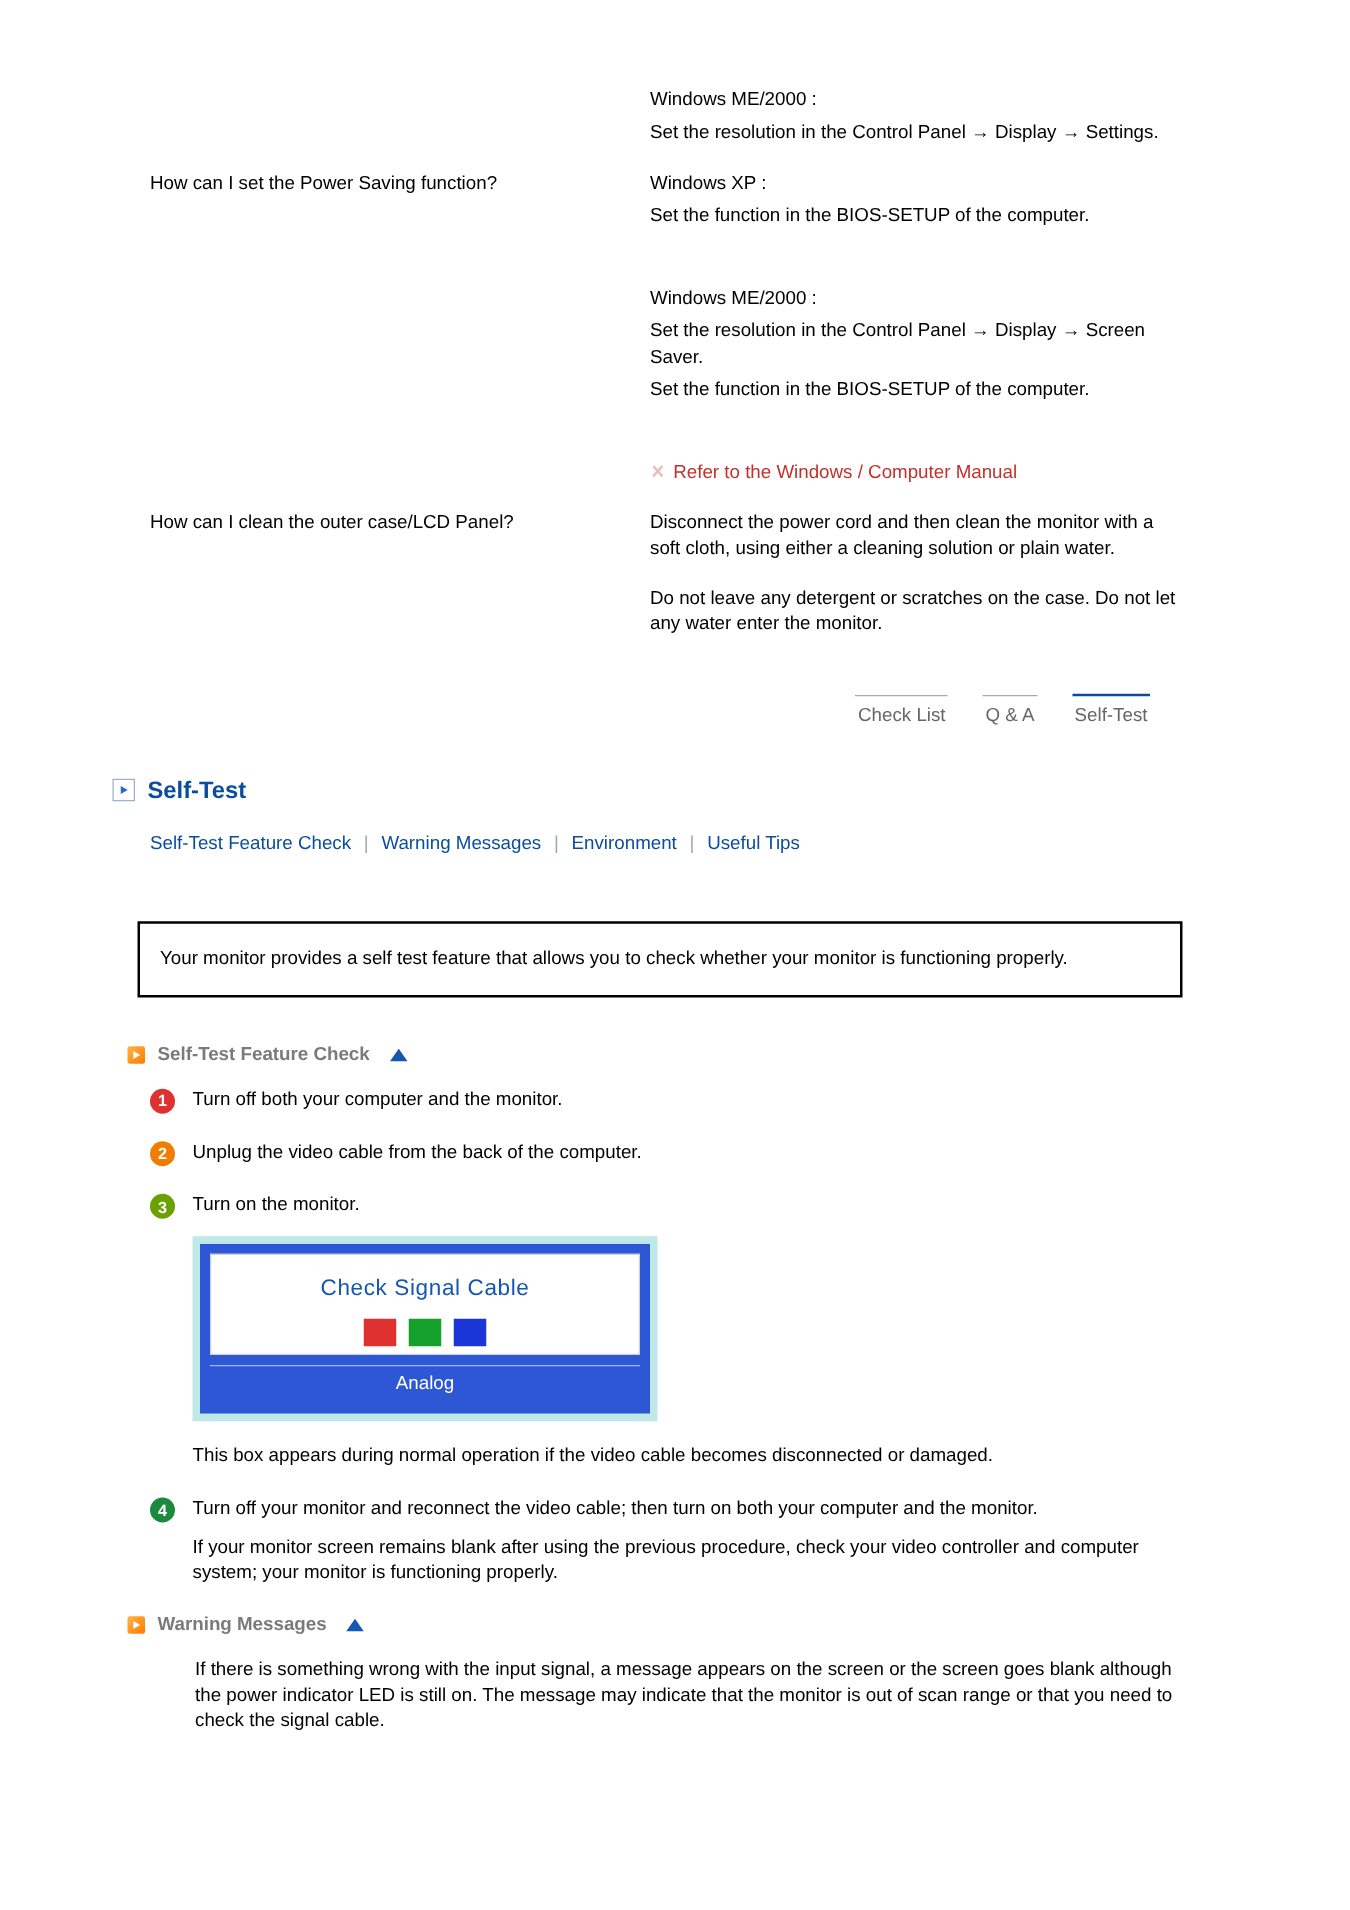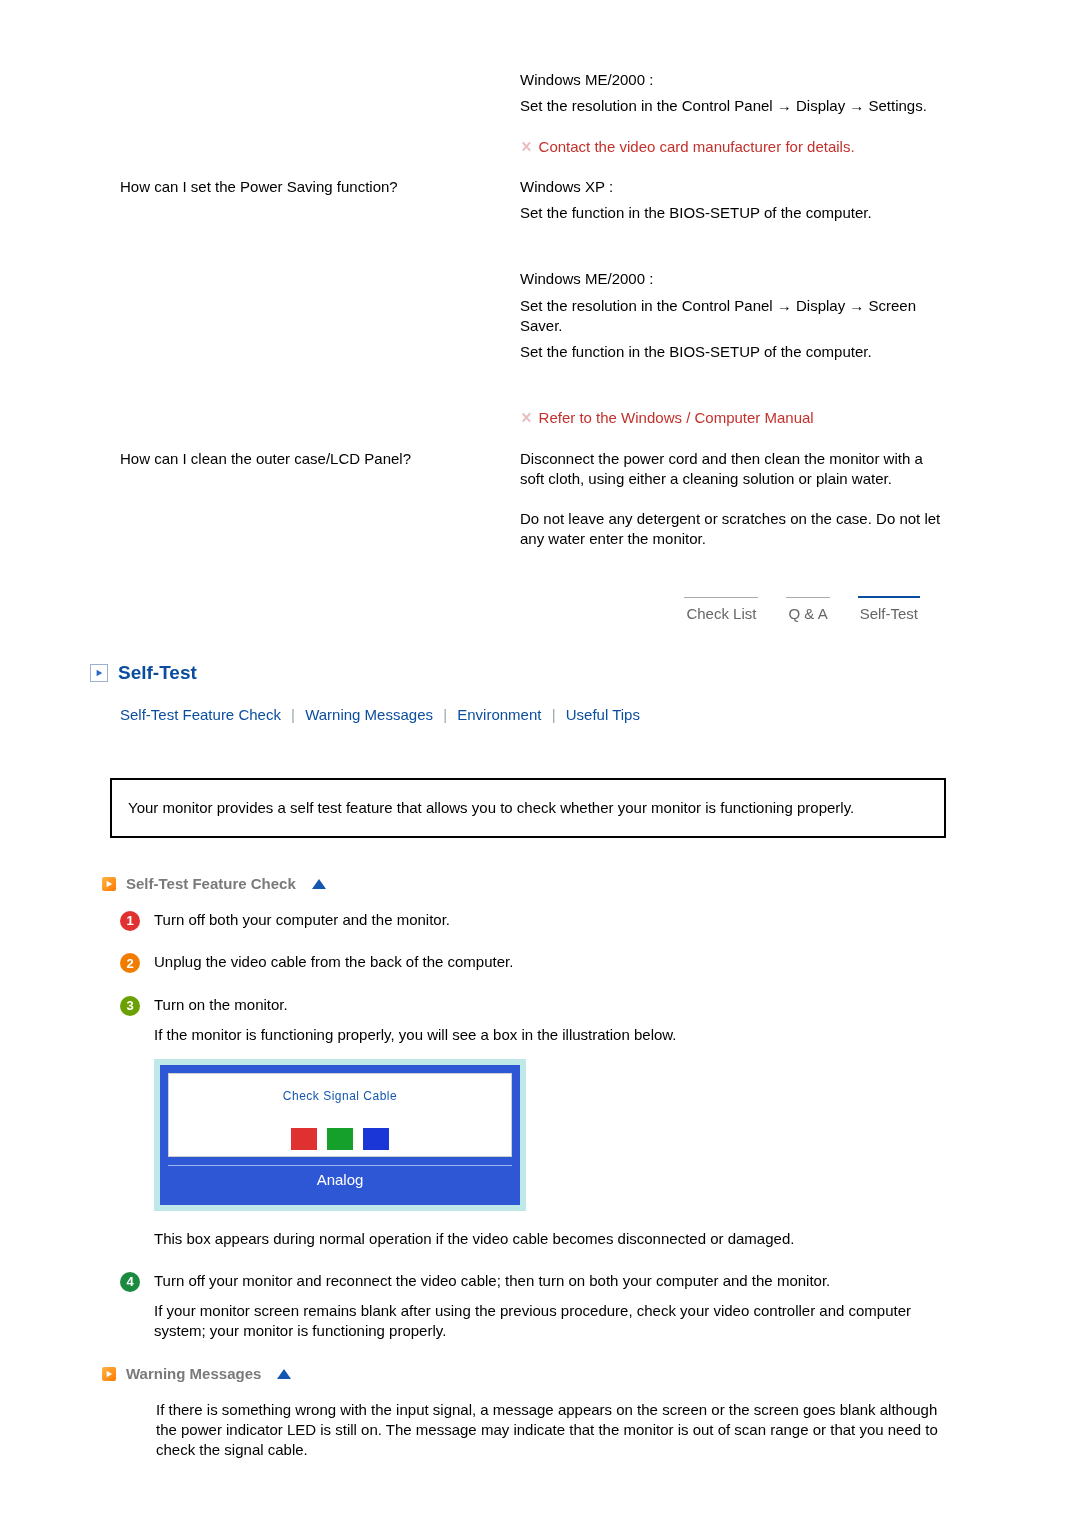--- a/index.html
+++ b/index.html
@@ -160,23 +160,23 @@
   }
   .sigbox-inner {
     margin: 8px;
     background: #fff;
     border: 1px solid #d0d0d0;
     text-align: center;
     padding: 14px 0 2px 0;
   }
   .sigbox-inner .title {
     color: #1557b0;
-    font-size: 12px;
+    font-size: 18px;
     letter-spacing: 0.5px;
-    margin-bottom: 24px;
+    margin-bottom: 13px;
   }
   .swatches {
     display: flex;
     justify-content: center;
     gap: 10px;
     margin-bottom: 4px;
   }
   .swatches span { width: 26px; height: 22px; display: inline-block; }
   .sw-r { background: #e03131; }
   .sw-g { background: #15a02b; }
@@ -201,28 +201,20 @@
 <div class="page">
 
   <div class="qa">
     <div class="qa-row">
       <div class="qa-q"></div>
       <div class="qa-a">
         <p>Windows ME/2000 :</p>
         <p>Set the resolution in the Control Panel → Display → Settings.</p>
       </div>
     </div>
-    <div class="qa-row">
-      <div class="qa-q"></div>
-      <div class="qa-a">
-        <p class="note">
-          <span class="note-x">✕</span><span>Contact the video card manufacturer for details.</span>
-        </p>
-      </div>
-    </div>
 
     <div class="qa-row">
       <div class="qa-q">
         <p>How can I set the Power Saving function?</p>
       </div>
       <div class="qa-a">
         <p>Windows XP :</p>
         <p>Set the function in the BIOS-SETUP of the computer.</p>
       </div>
     </div>
@@ -310,21 +302,20 @@
     <div class="numitem">
       <span class="numcircle c2">2</span>
       <div class="body">
           <p>Unplug the video cable from the back of the computer.</p>
         </div>
     </div>
     <div class="numitem">
       <span class="numcircle c3">3</span>
       <div class="body">
         <p>Turn on the monitor.</p>
-        <p>If the monitor is functioning properly, you will see a box in the illustration below.</p>
 
         <div class="sigbox">
           <div class="sigbox-inner">
             <div class="title">Check Signal Cable</div>
             <div class="swatches">
               <span class="sw-r"></span>
               <span class="sw-g"></span>
               <span class="sw-b"></span>
             </div>
           </div>

